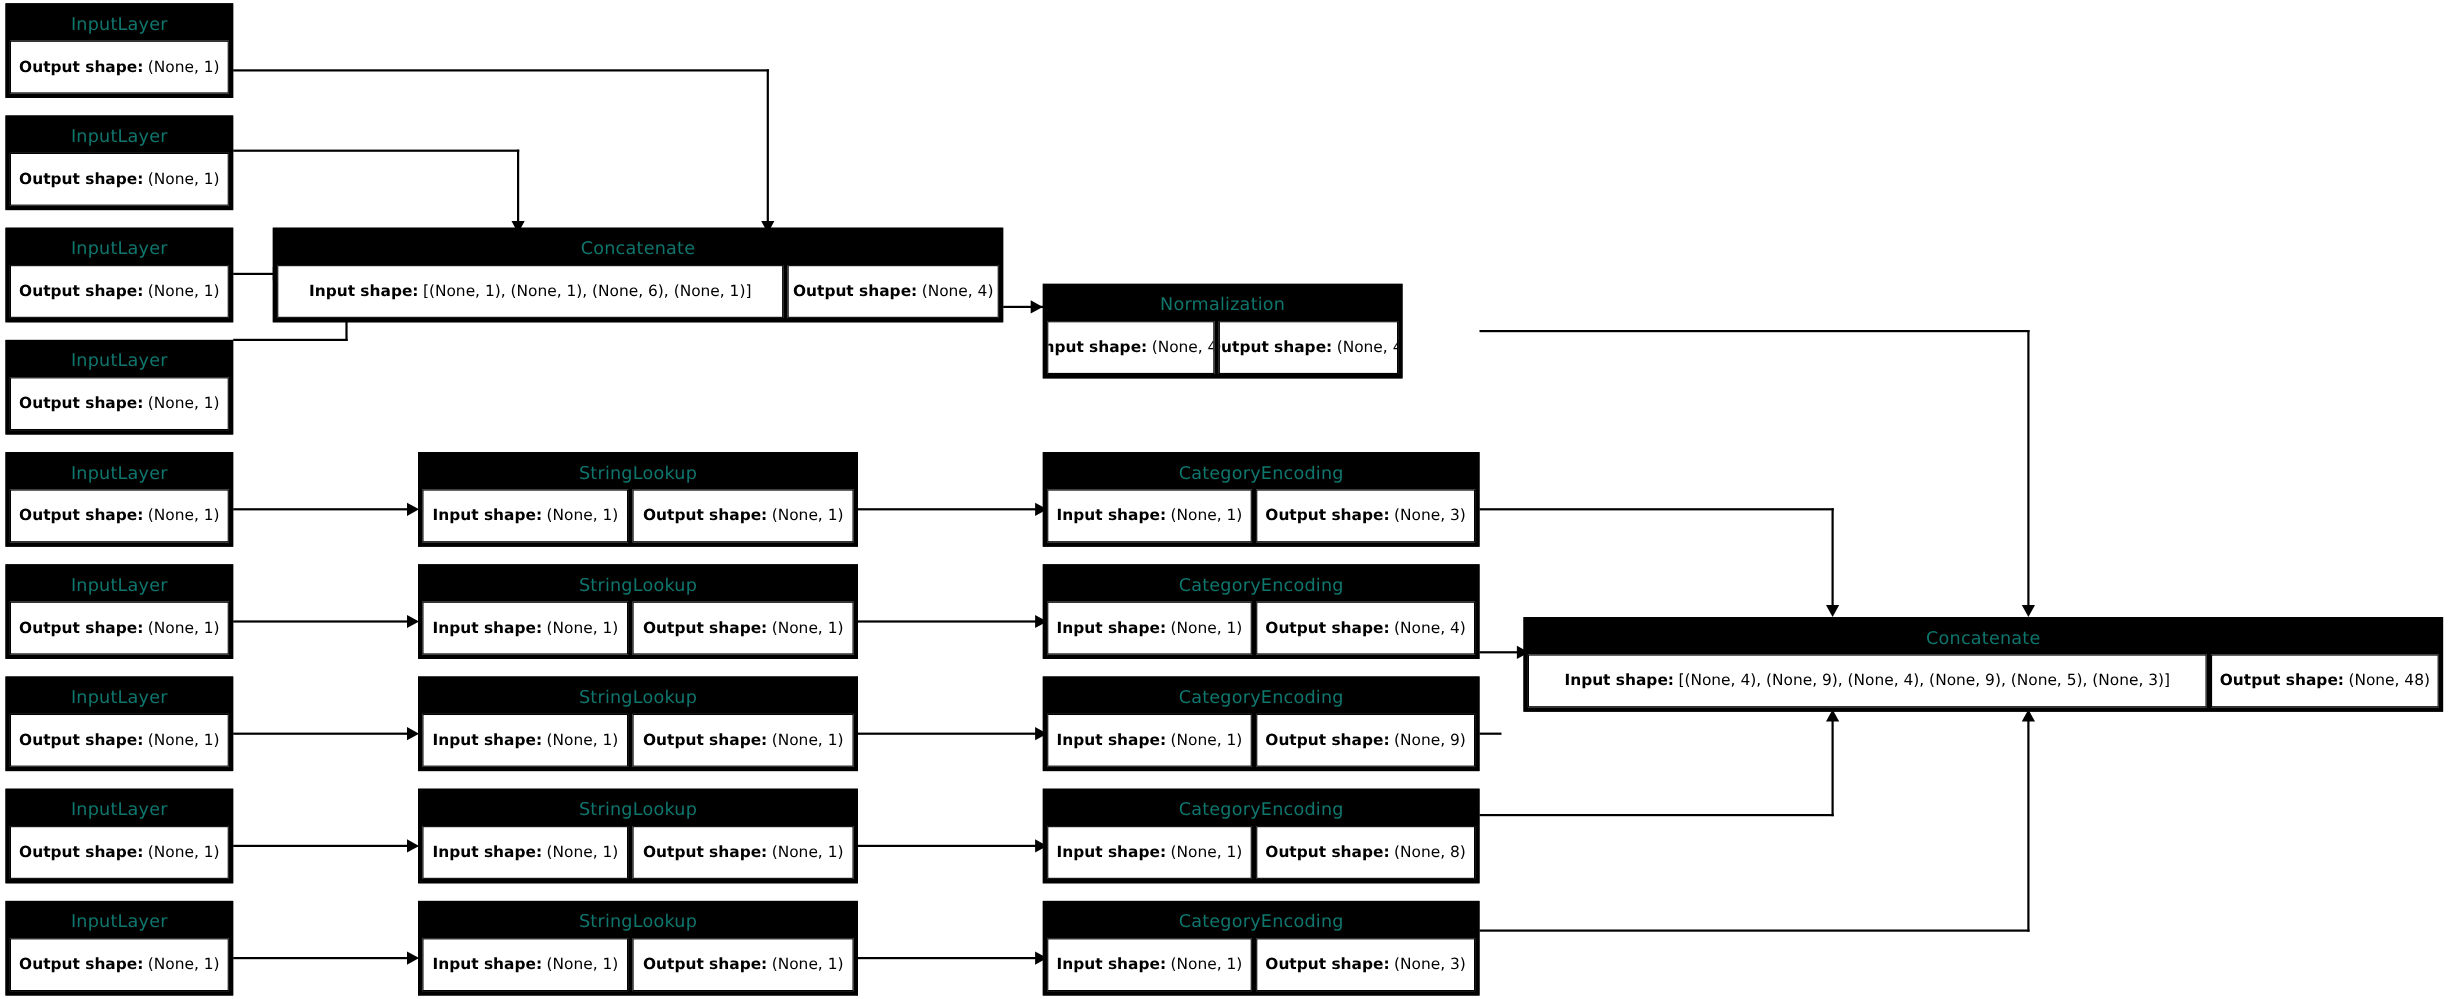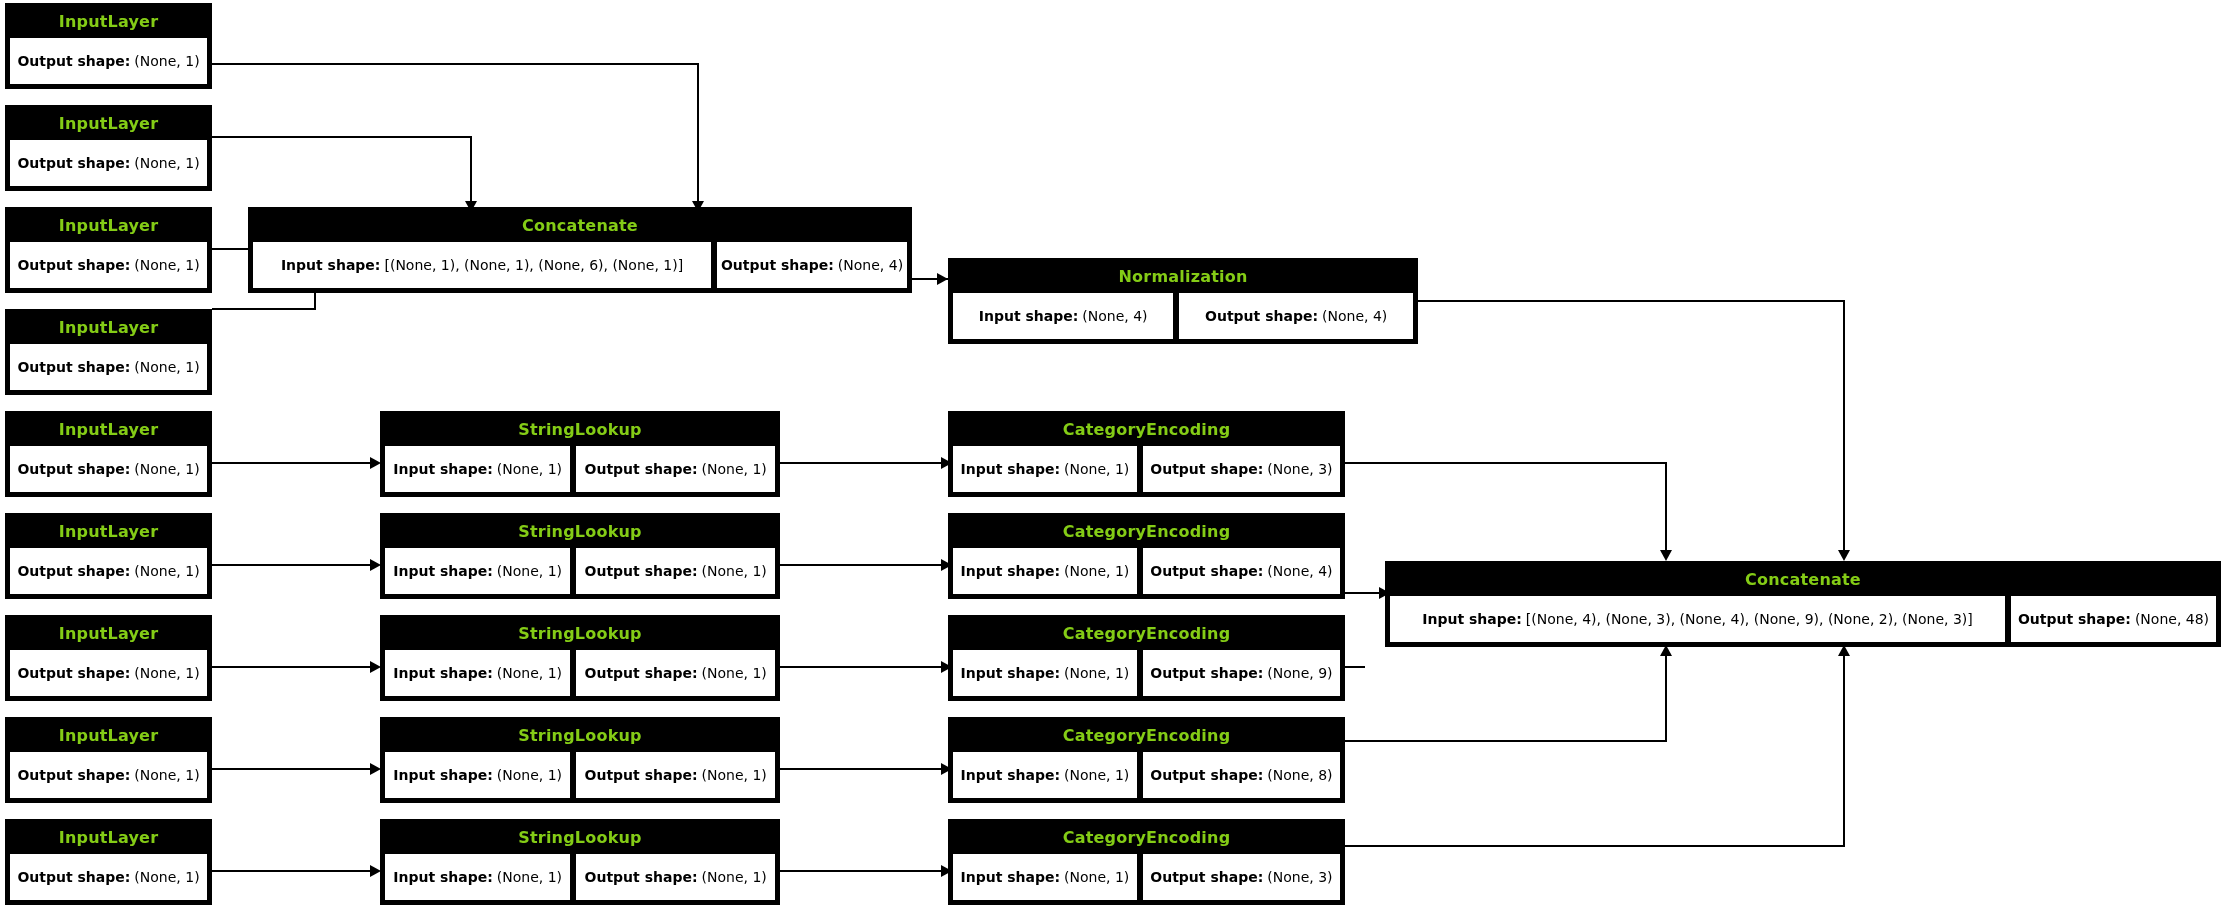--- a/index.html
+++ b/index.html
@@ -22,23 +22,23 @@
   .node {
     position: absolute;
     box-sizing: border-box;
     border: 2px solid #000000;
     background: #000000;
     display: flex;
     flex-direction: column;
     z-index: 3;
   }
   .node-title {
-    color: #84cc16;
+    color: #0f766e;
     background: #000000;
-    font-weight: bold;
+    font-weight: normal;
     text-align: left;
     letter-spacing: 0.2px;
     display: flex;
     align-items: center;
     justify-content: center;
     flex: 0 0 auto;
   }
   .node-rows {
     display: flex;
     flex-direction: row;
@@ -217,21 +217,21 @@
         <span class="lbl">Input shape:</span>
         <span class="val">[(None, 1), (None, 1), (None, 6), (None, 1)]</span>
       </div>
       <div class="cell c-sm">
         <span class="lbl">Output shape:</span>
         <span class="val">(None, 4)</span>
       </div>
     </div>
   </div>
 
-  <div class="node" style="left:948px; top:258px; width:470px; height:86px;">
+  <div class="node" style="left:948px; top:258px; width:327px; height:86px;">
     <div class="node-title t-md">Normalization</div>
     <div class="node-rows">
       <div class="cell c-sm">
         <span class="lbl">Input shape:</span>
         <span class="val">(None, 4)</span>
       </div>
       <div class="cell c-sm">
         <span class="lbl">Output shape:</span>
         <span class="val">(None, 4)</span>
       </div>
@@ -416,21 +416,21 @@
         <span class="val">(None, 3)</span>
       </div>
     </div>
   </div>
 
   <div class="node" style="left:1385px; top:561px; width:836px; height:86px;">
     <div class="node-title t-md">Concatenate</div>
     <div class="node-rows">
       <div class="cell c-sm" style="flex:0 0 617px;">
         <span class="lbl">Input shape:</span>
-        <span class="val">[(None, 4), (None, 3), (None, 4), (None, 9), (None, 2), (None, 3)]</span>
+        <span class="val">[(None, 4), (None, 9), (None, 4), (None, 9), (None, 5), (None, 3)]</span>
       </div>
       <div class="cell c-sm">
         <span class="lbl">Output shape:</span>
         <span class="val">(None, 48)</span>
       </div>
     </div>
   </div>
 
 </div>
 

